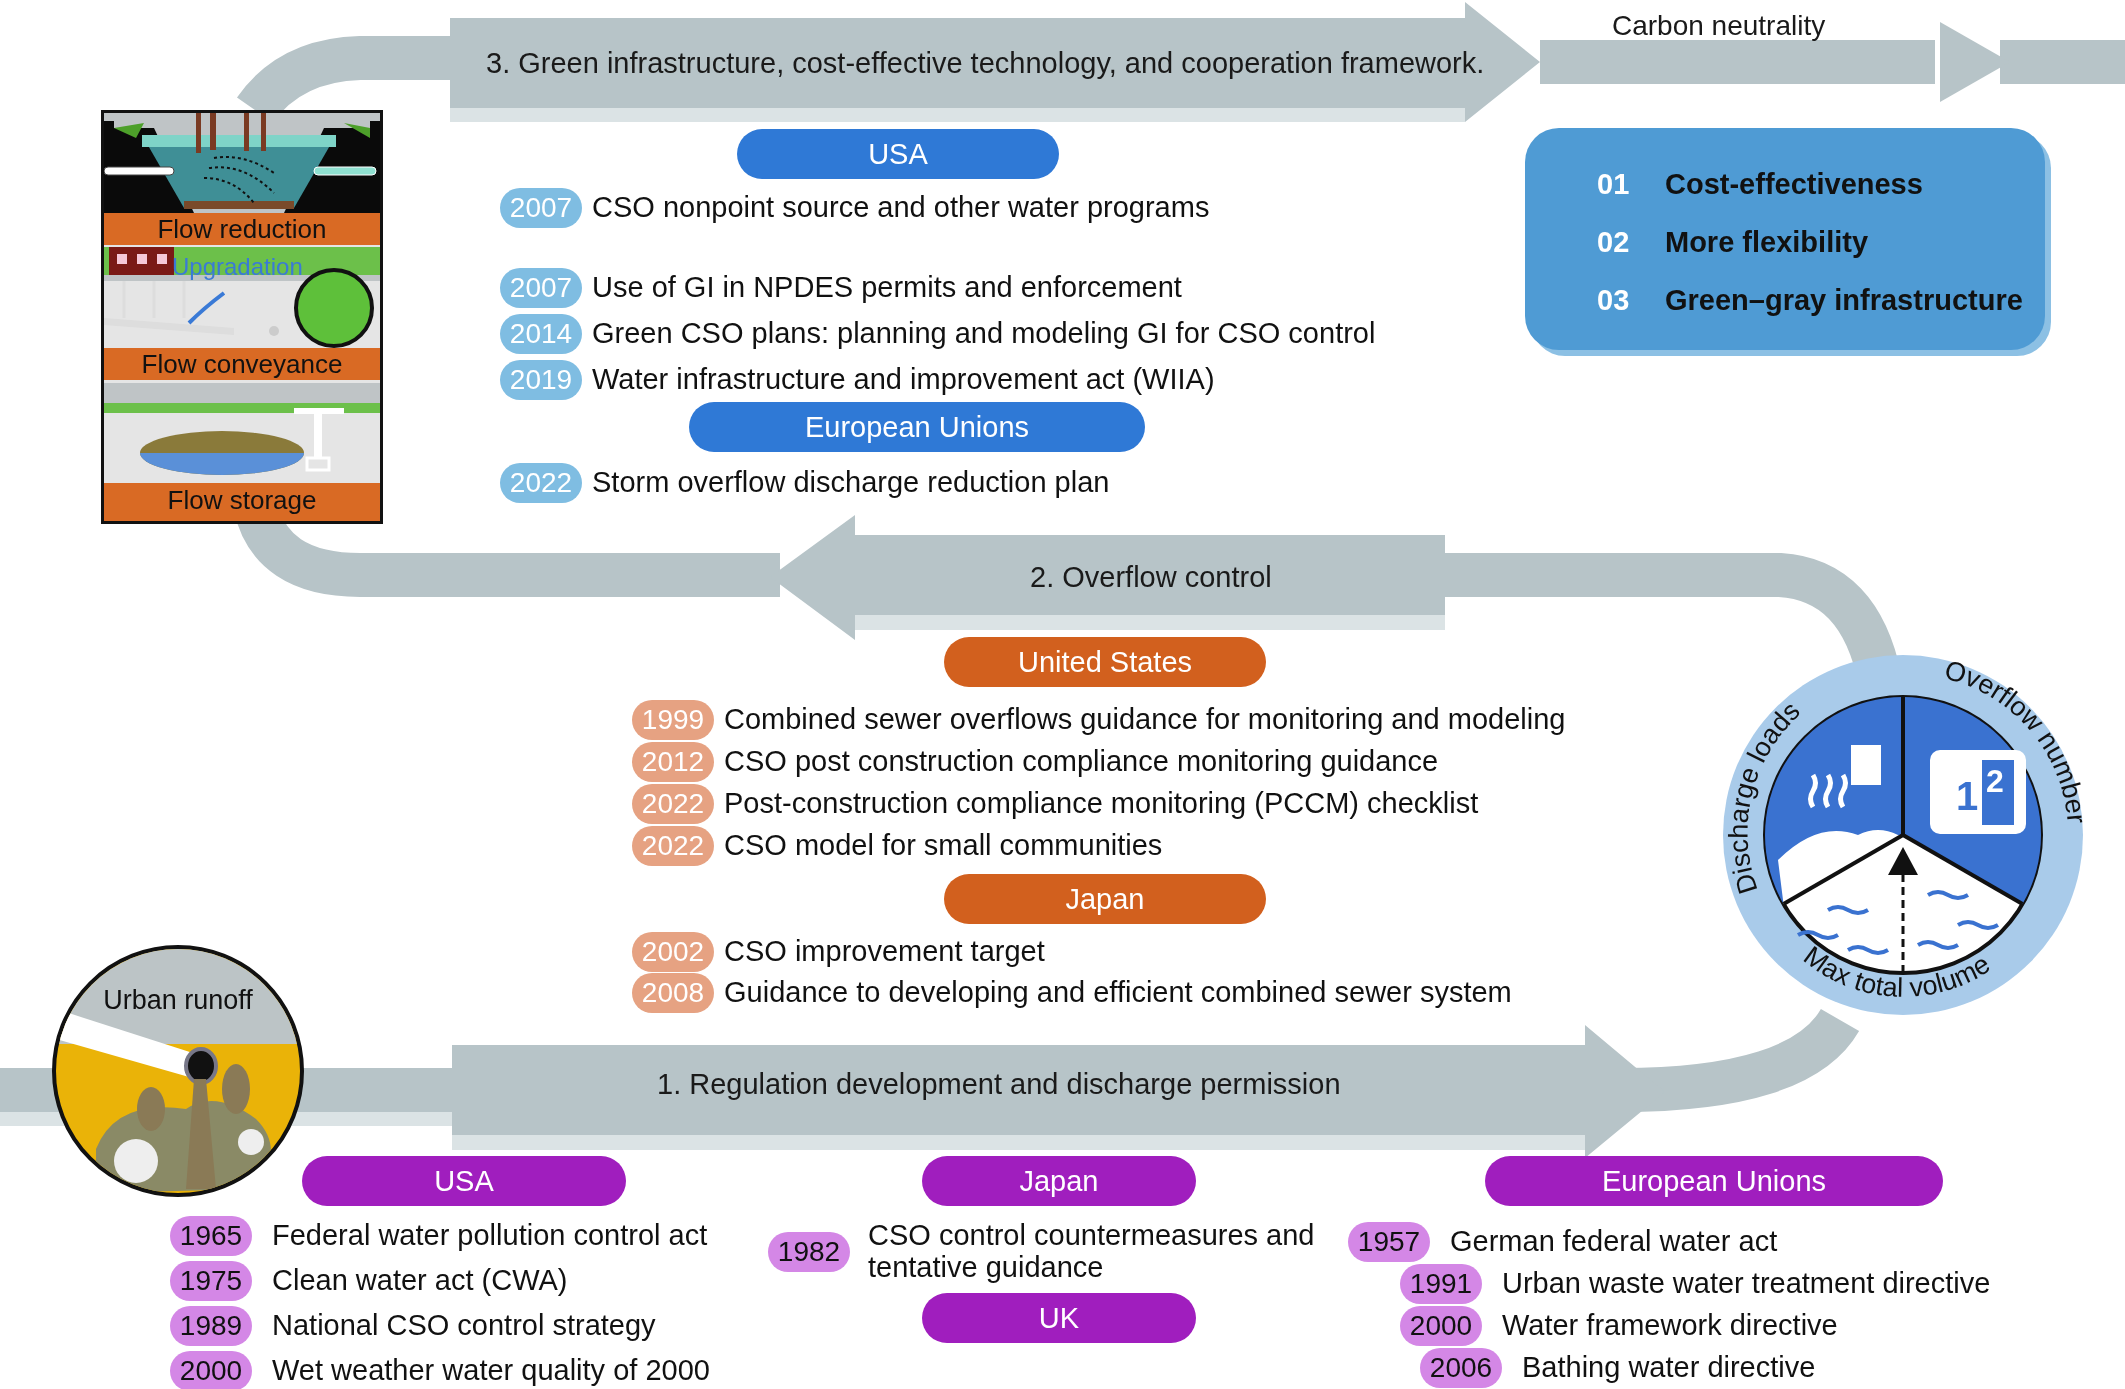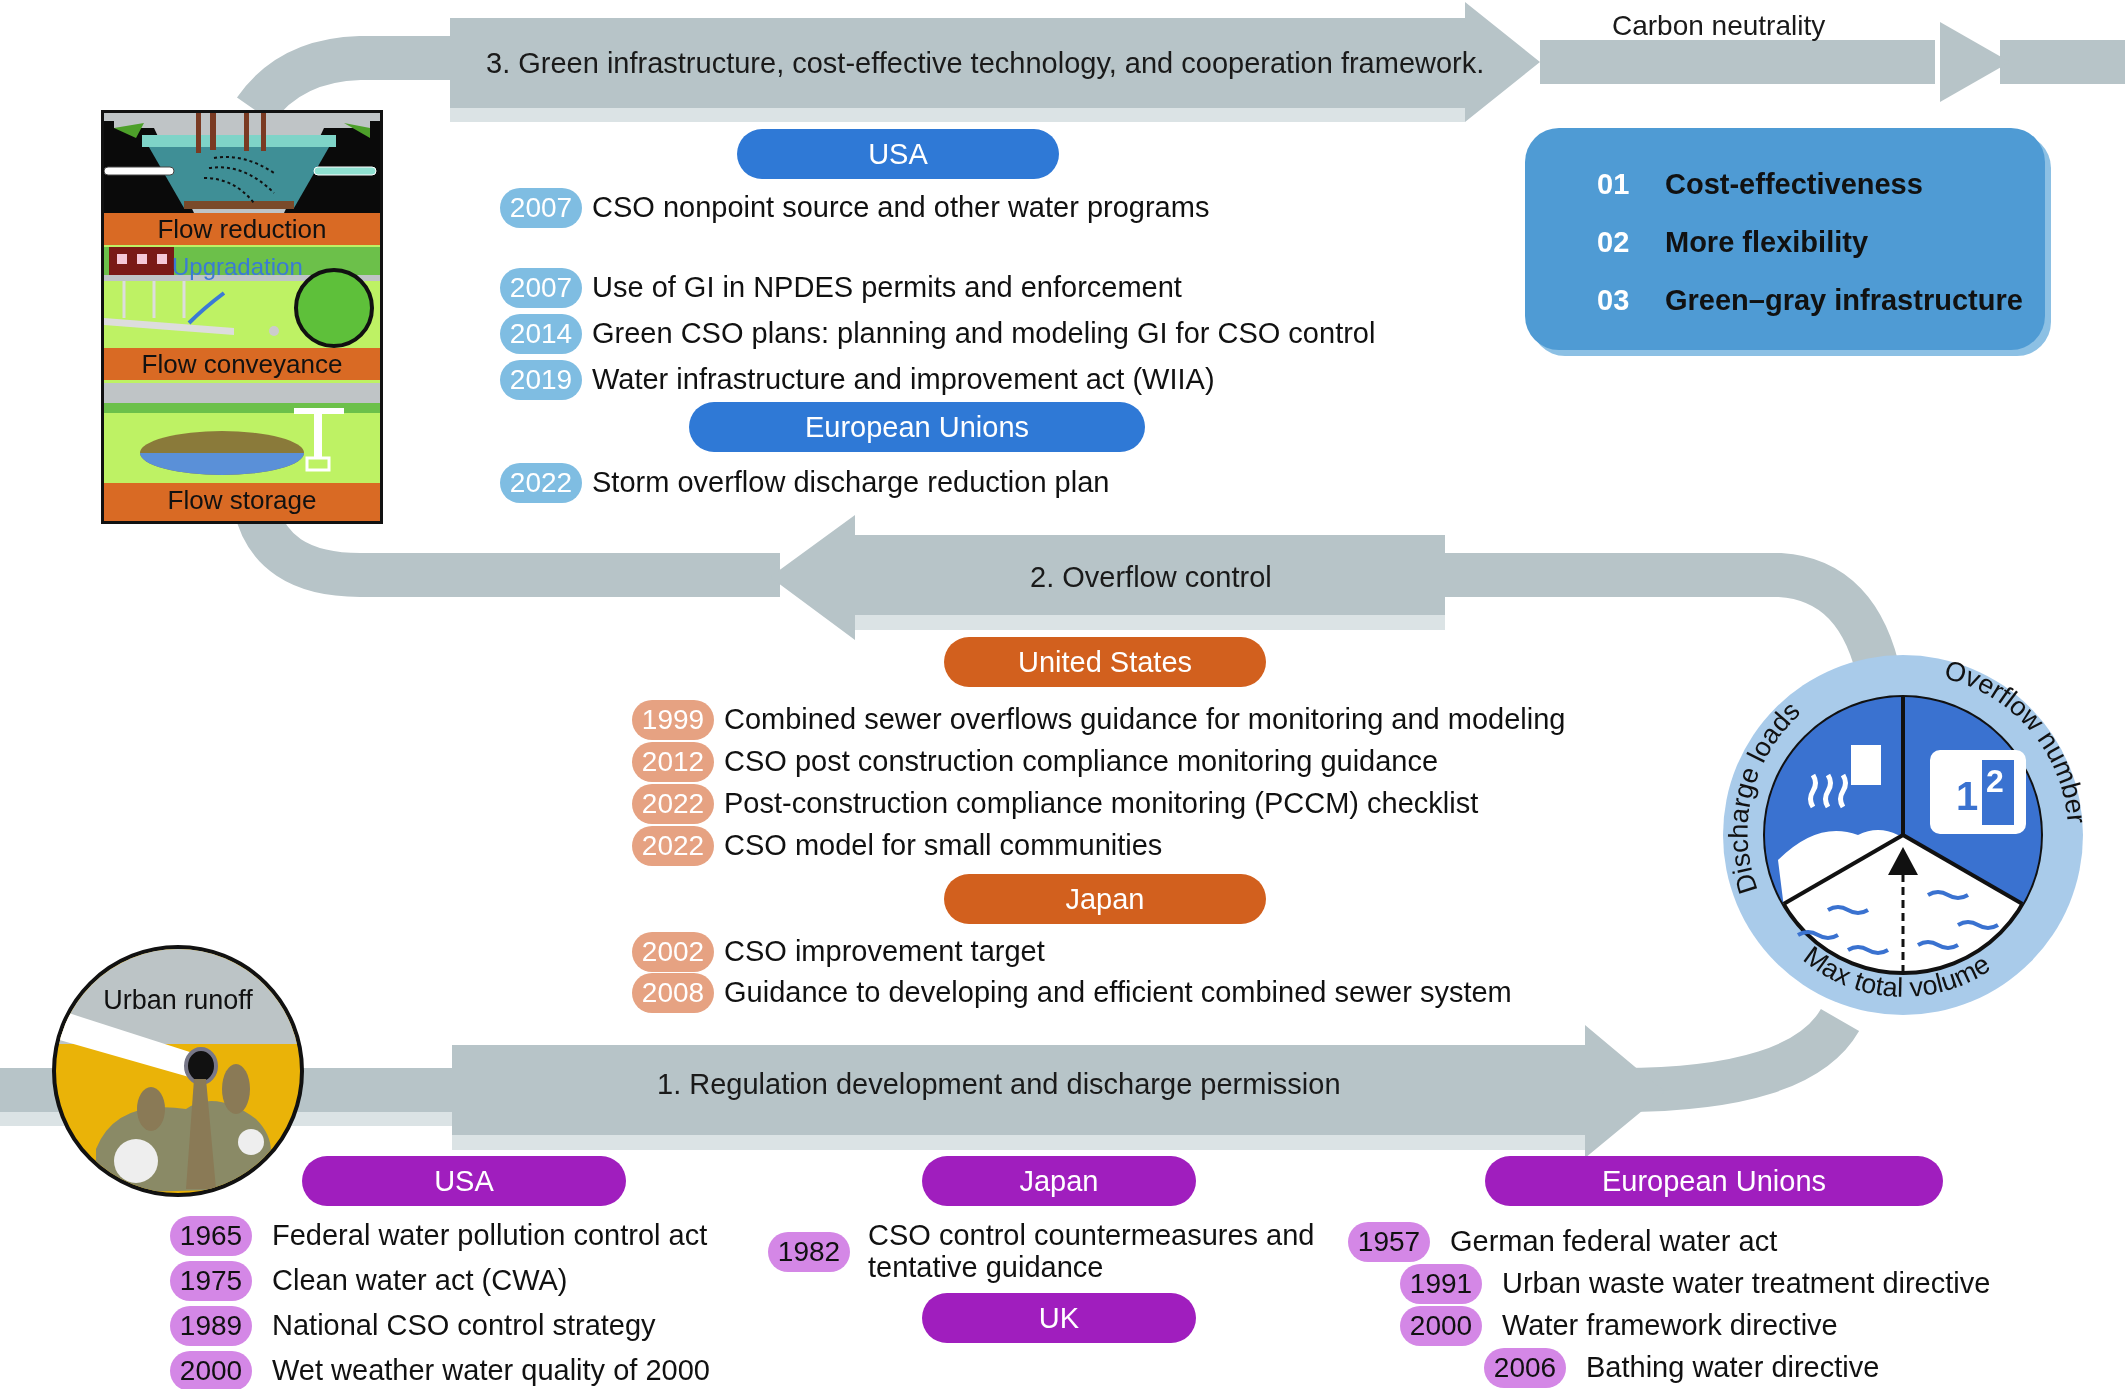--- a/index.html
+++ b/index.html
@@ -58,21 +58,21 @@
 
   <polygon points="452,1045 1585,1045 1585,1025 1665,1092 1585,1158 1585,1135 452,1135" fill="#b7c4c8"></polygon>
   <polygon points="452,1135 1585,1135 1585,1150 452,1150" fill="#dbe3e5"></polygon>
 </svg>
 
 <div class="stage-title" style="left:486px; top:47px;">3. Green infrastructure, cost-effective technology, and cooperation framework.</div>
 <div class="stage-title" style="left:1612px; top:10px; font-size:28px;">Carbon neutrality</div>
 <div class="stage-title" style="left:1030px; top:561px;">2. Overflow control</div>
 <div class="stage-title" style="left:657px; top:1068px;">1. Regulation development and discharge permission</div>
 
-<div class="abs" style="left:101px; top:110px; width:276px; height:408px; background:#bef264; border:3px solid #111;">
+<div class="abs" style="left:101px; top:110px; width:276px; height:408px; background:#e5e5e5; border:3px solid #111;">
   <svg width="276" height="408" style="position:absolute;left:0;top:0;">
 
     <rect x="0" y="0" width="276" height="100" fill="#0a0a0a"></rect>
     <rect x="0" y="0" width="276" height="8" fill="#bfc4c6"></rect>
     <polygon points="10,15 50,15 90,100 180,100 220,15 266,15 266,0 10,0" fill="#bfc4c6"></polygon>
     <polygon points="38,22 232,22 190,95 80,95" fill="#3f8f96"></polygon>
     <rect x="38" y="22" width="194" height="12" fill="#7fd4c8"></rect>
     <polygon points="10,15 40,10 32,25" fill="#4da02a"></polygon>
     <polygon points="240,10 266,15 266,25" fill="#4da02a"></polygon>
     <rect x="80" y="88" width="110" height="8" fill="#7a4a2a"></rect>
@@ -276,16 +276,16 @@
   <span class="txt" style="margin-left:20px;">German federal water act</span>
 </div>
 <div class="item" style="left:1400px; top:1264px;">
   <span class="yr purple">1991</span>
   <span class="txt" style="margin-left:20px;">Urban waste water treatment directive</span>
 </div>
 <div class="item" style="left:1400px; top:1306px;">
   <span class="yr purple">2000</span>
   <span class="txt" style="margin-left:20px;">Water framework directive</span>
 </div>
-<div class="item" style="left:1484px; top:1348px;">
+<div class="item" style="left:1420px; top:1348px;">
   <span class="yr purple">2006</span>
   <span class="txt" style="margin-left:20px;">Bathing water directive</span>
 </div>
 
 </body></html>

